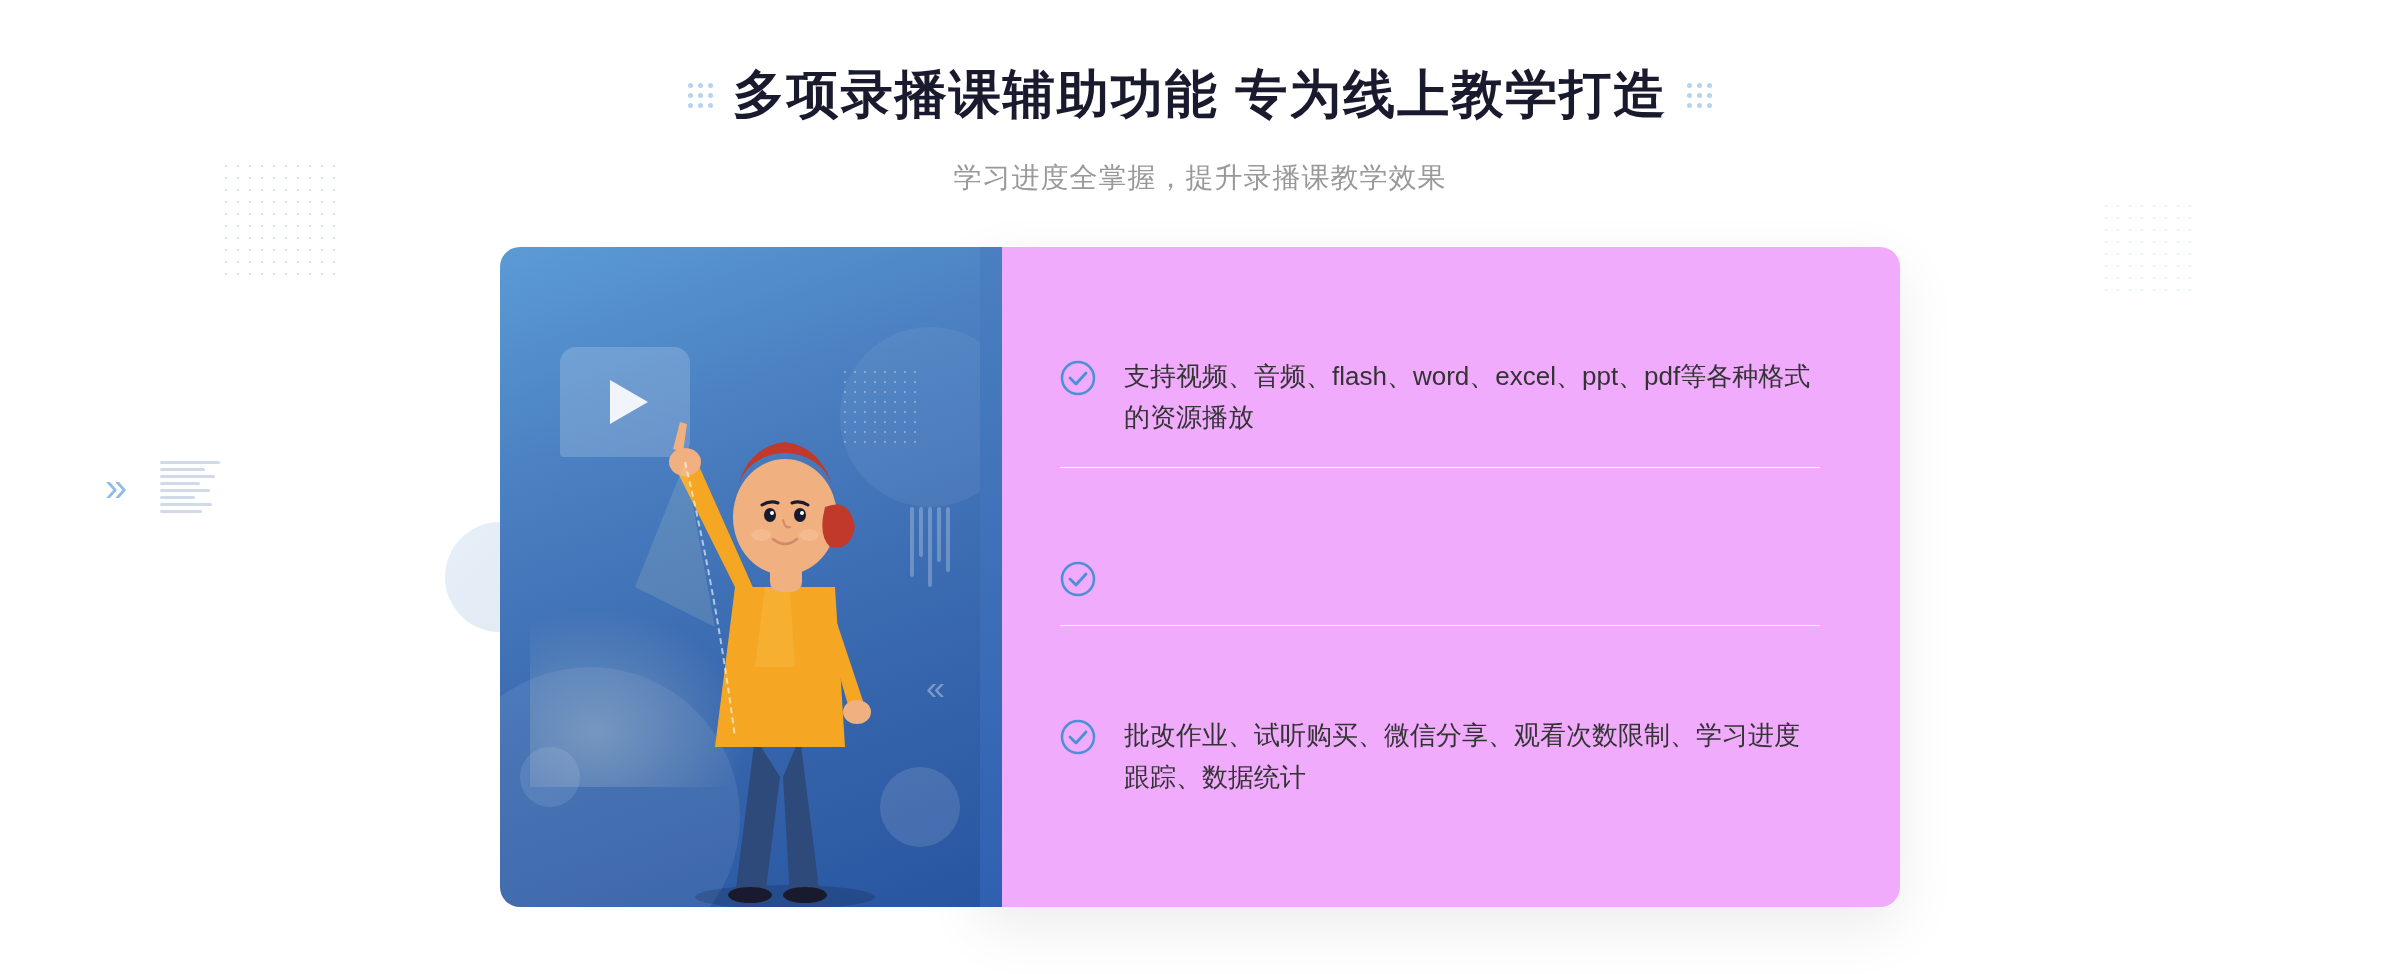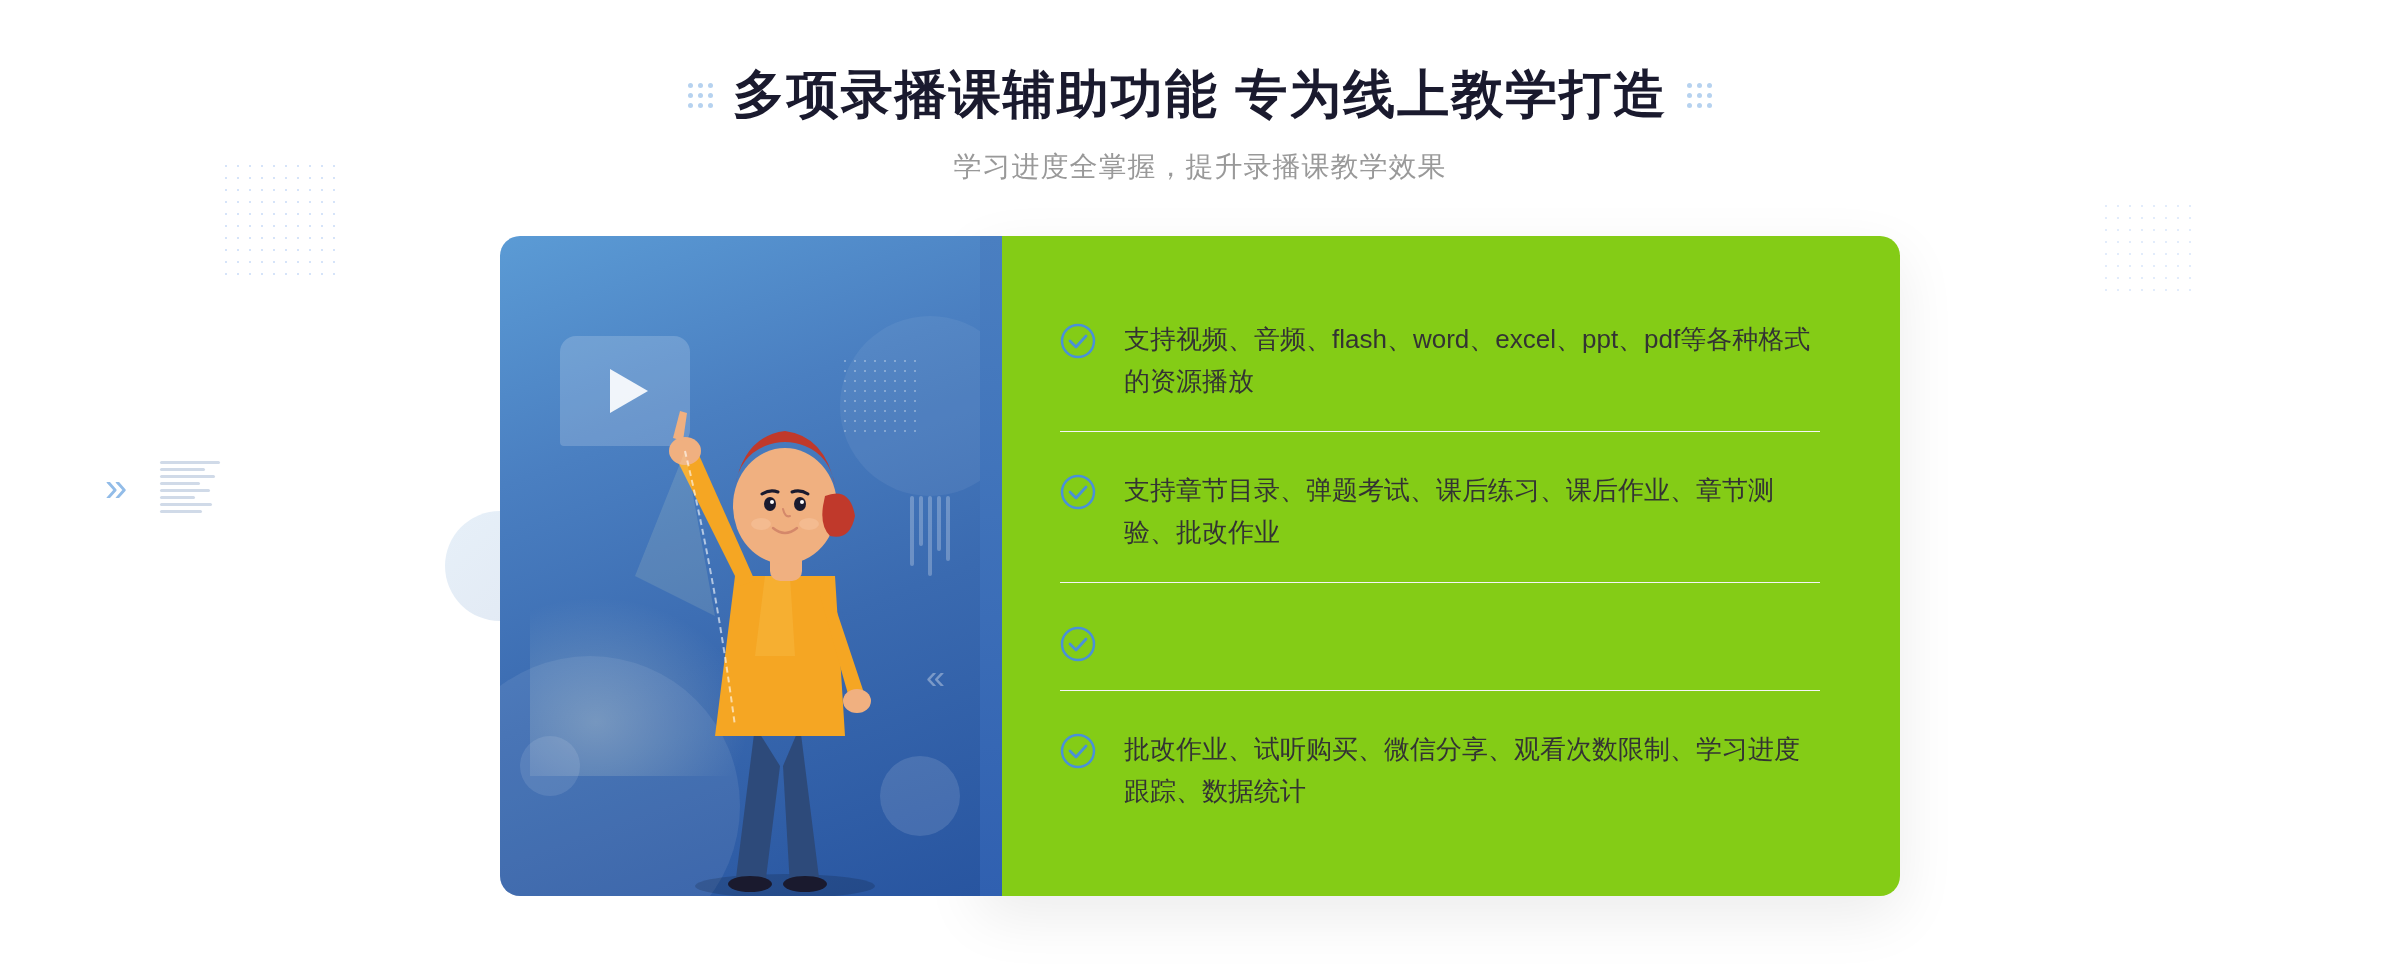--- a/index.html
+++ b/index.html
@@ -65,21 +65,21 @@
       text-align: center;
       margin-bottom: 50px;
       position: relative;
     }
 
     .header-title-row {
       display: flex;
       align-items: center;
       justify-content: center;
       gap: 20px;
-      margin-bottom: 18px;
+      margin-bottom: 29px;
     }
 
     .dots-decoration {
       display: flex;
       flex-direction: column;
       gap: 5px;
       opacity: 0.4;
     }
 
     .dots-decoration span {
@@ -264,21 +264,21 @@
 
     
     .person-svg {
       width: 100%;
       height: 100%;
     }
 
     
     .features-panel {
       flex: 1;
-      background: #84cc16;
+      background: #f0abfc;
       border-radius: 0 20px 20px 0;
       box-shadow: 0 20px 60px rgba(0,0,0,0.08);
       padding: 50px 80px;
       display: flex;
       flex-direction: column;
       justify-content: space-around;
     }
 
     .feature-item {
       display: flex;
@@ -496,29 +496,20 @@
       <div class="feature-item">
         <div class="check-icon">
           <svg viewBox="0 0 36 36" fill="none" xmlns="http://www.w3.org/2000/svg">
             <circle cx="18" cy="18" r="16" stroke="#4a90d9" stroke-width="2.5"></circle>
             <path d="M10 18 L16 24 L26 13" stroke="#4a90d9" stroke-width="2.8" stroke-linecap="round" stroke-linejoin="round"></path>
           </svg>
         </div>
         <span class="feature-text">支持视频、音频、flash、word、excel、ppt、pdf等各种格式的资源播放</span>
       </div>
 
-      <div class="feature-item">
-        <div class="check-icon">
-          <svg viewBox="0 0 36 36" fill="none" xmlns="http://www.w3.org/2000/svg">
-            <circle cx="18" cy="18" r="16" stroke="#4a90d9" stroke-width="2.5"></circle>
-            <path d="M10 18 L16 24 L26 13" stroke="#4a90d9" stroke-width="2.8" stroke-linecap="round" stroke-linejoin="round"></path>
-          </svg>
-        </div>
-        <span class="feature-text">支持章节目录、弹题考试、课后练习、课后作业、章节测验、批改作业</span>
-      </div>
 
       <div class="feature-item">
         <div class="check-icon">
           <svg viewBox="0 0 36 36" fill="none" xmlns="http://www.w3.org/2000/svg">
             <circle cx="18" cy="18" r="16" stroke="#4a90d9" stroke-width="2.5"></circle>
             <path d="M10 18 L16 24 L26 13" stroke="#4a90d9" stroke-width="2.8" stroke-linecap="round" stroke-linejoin="round"></path>
           </svg>
         </div>
       </div>
 

